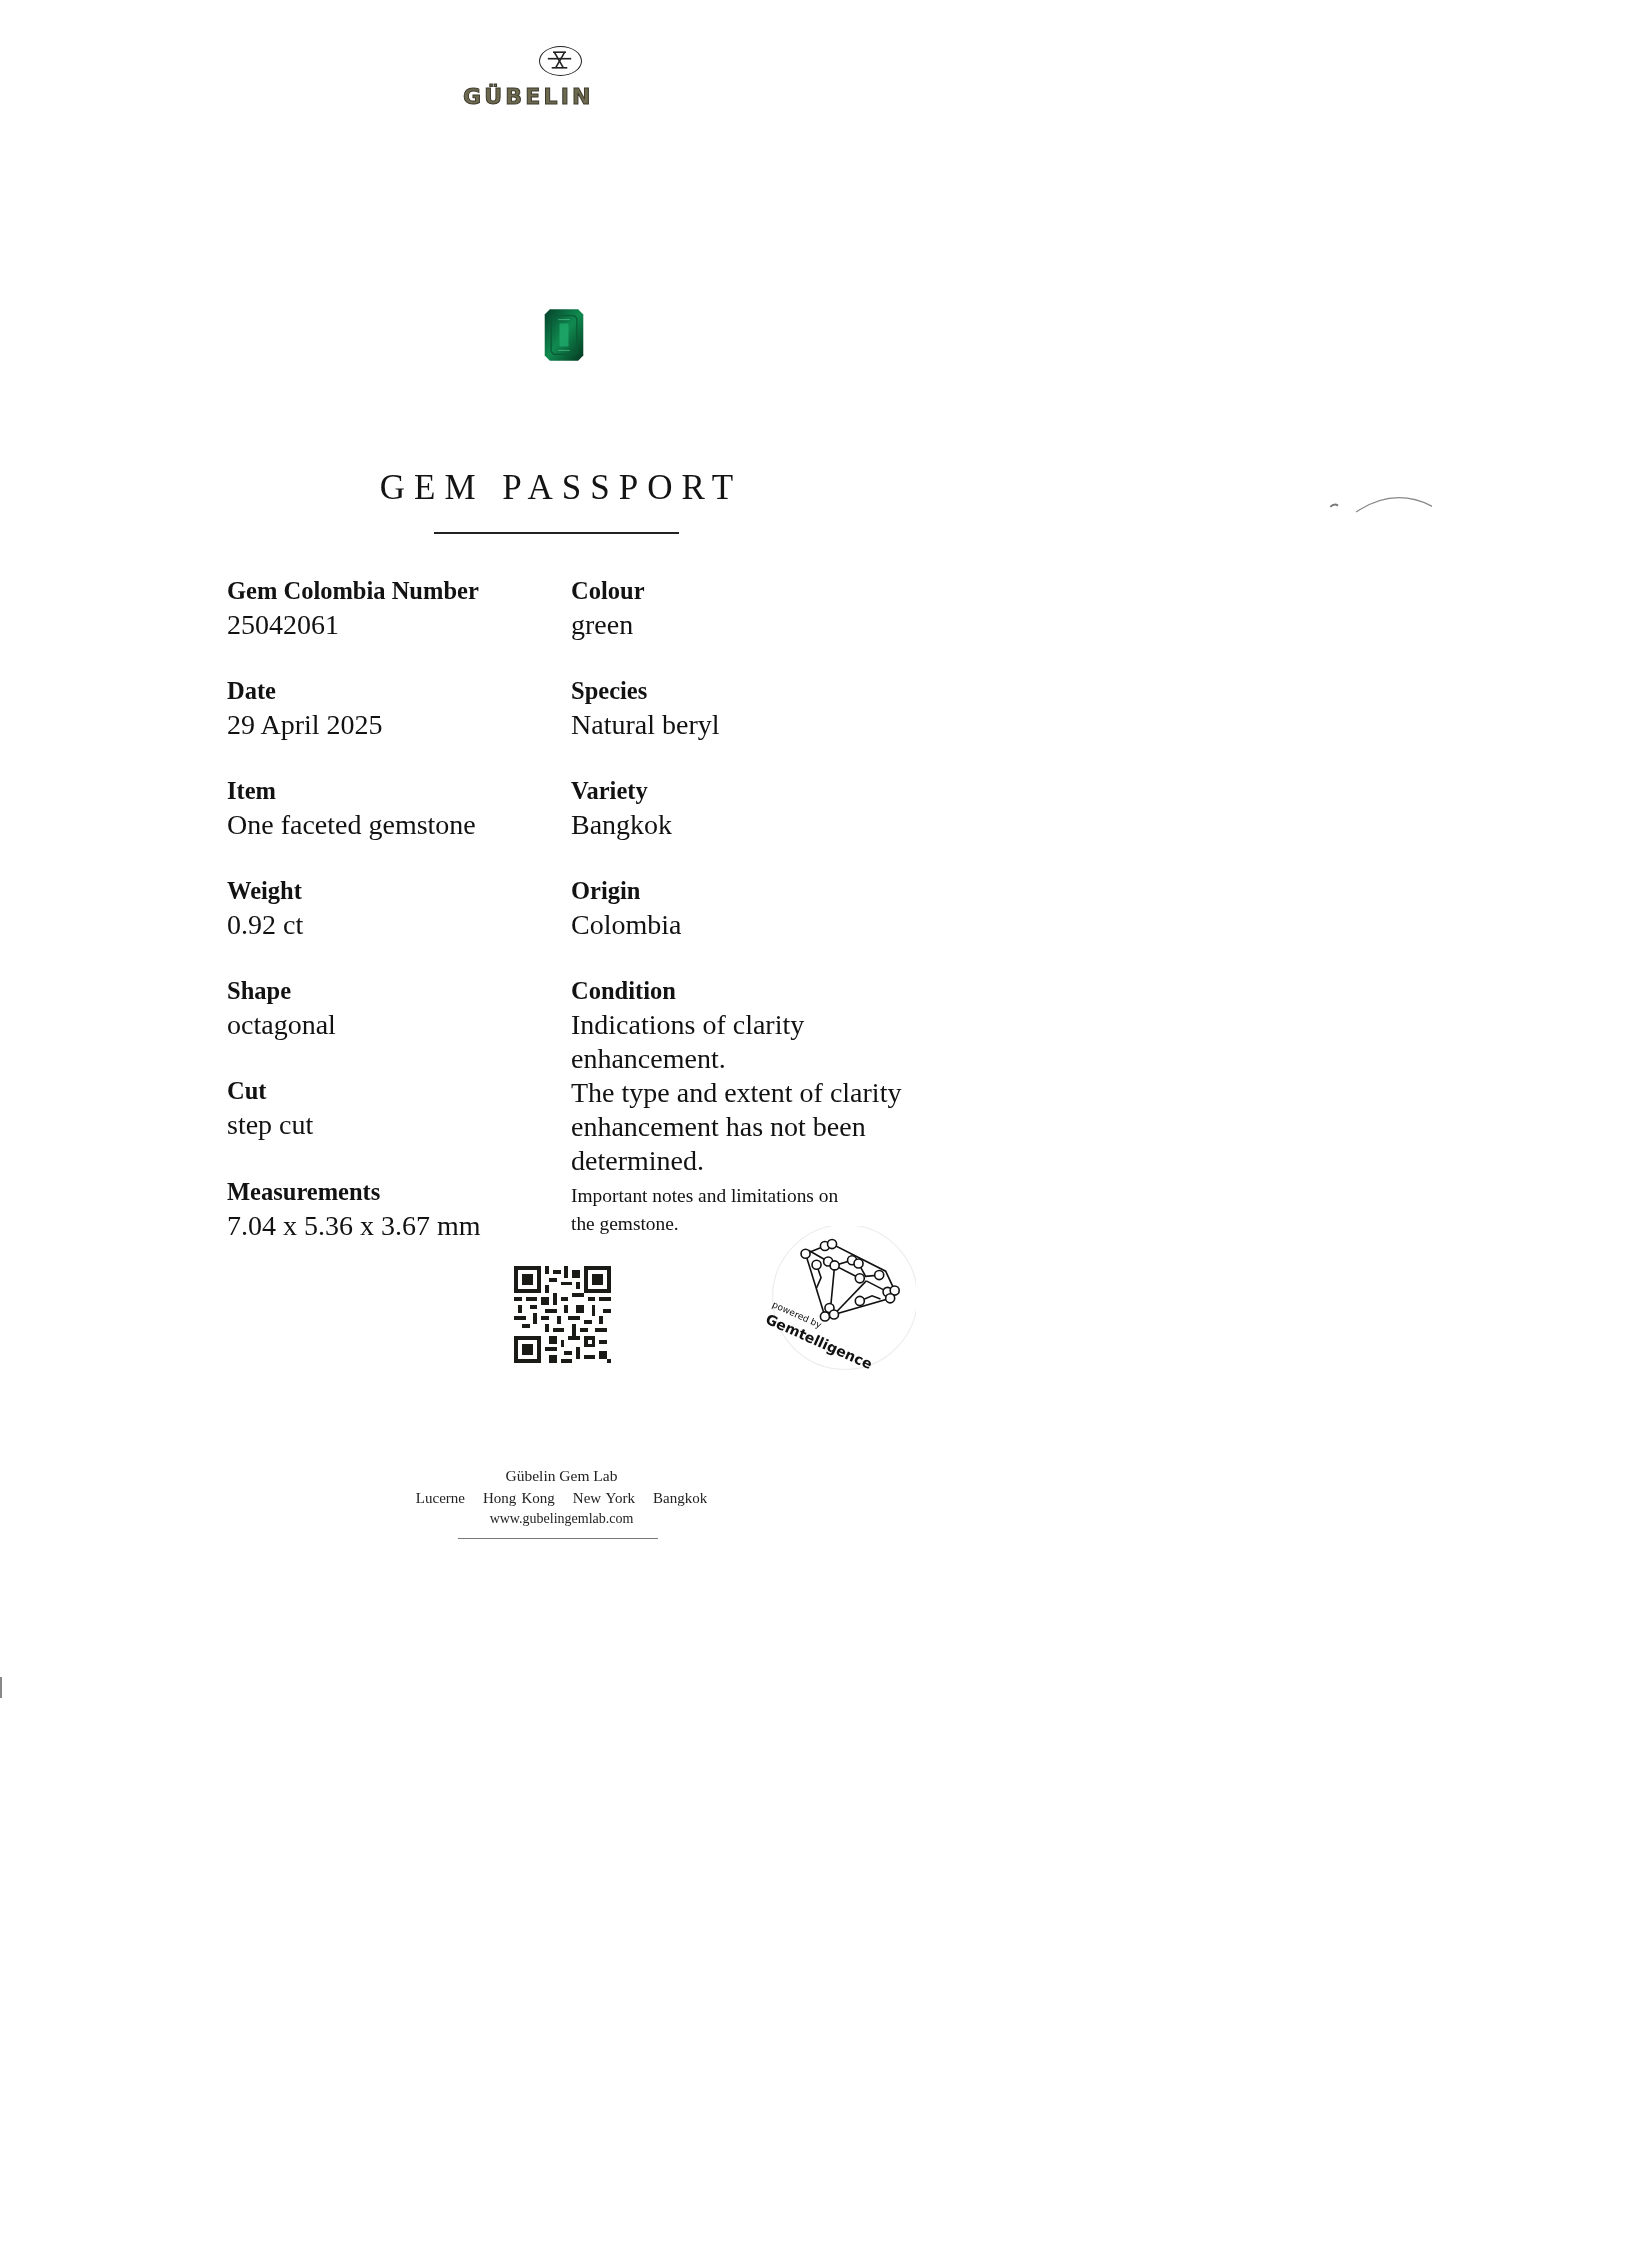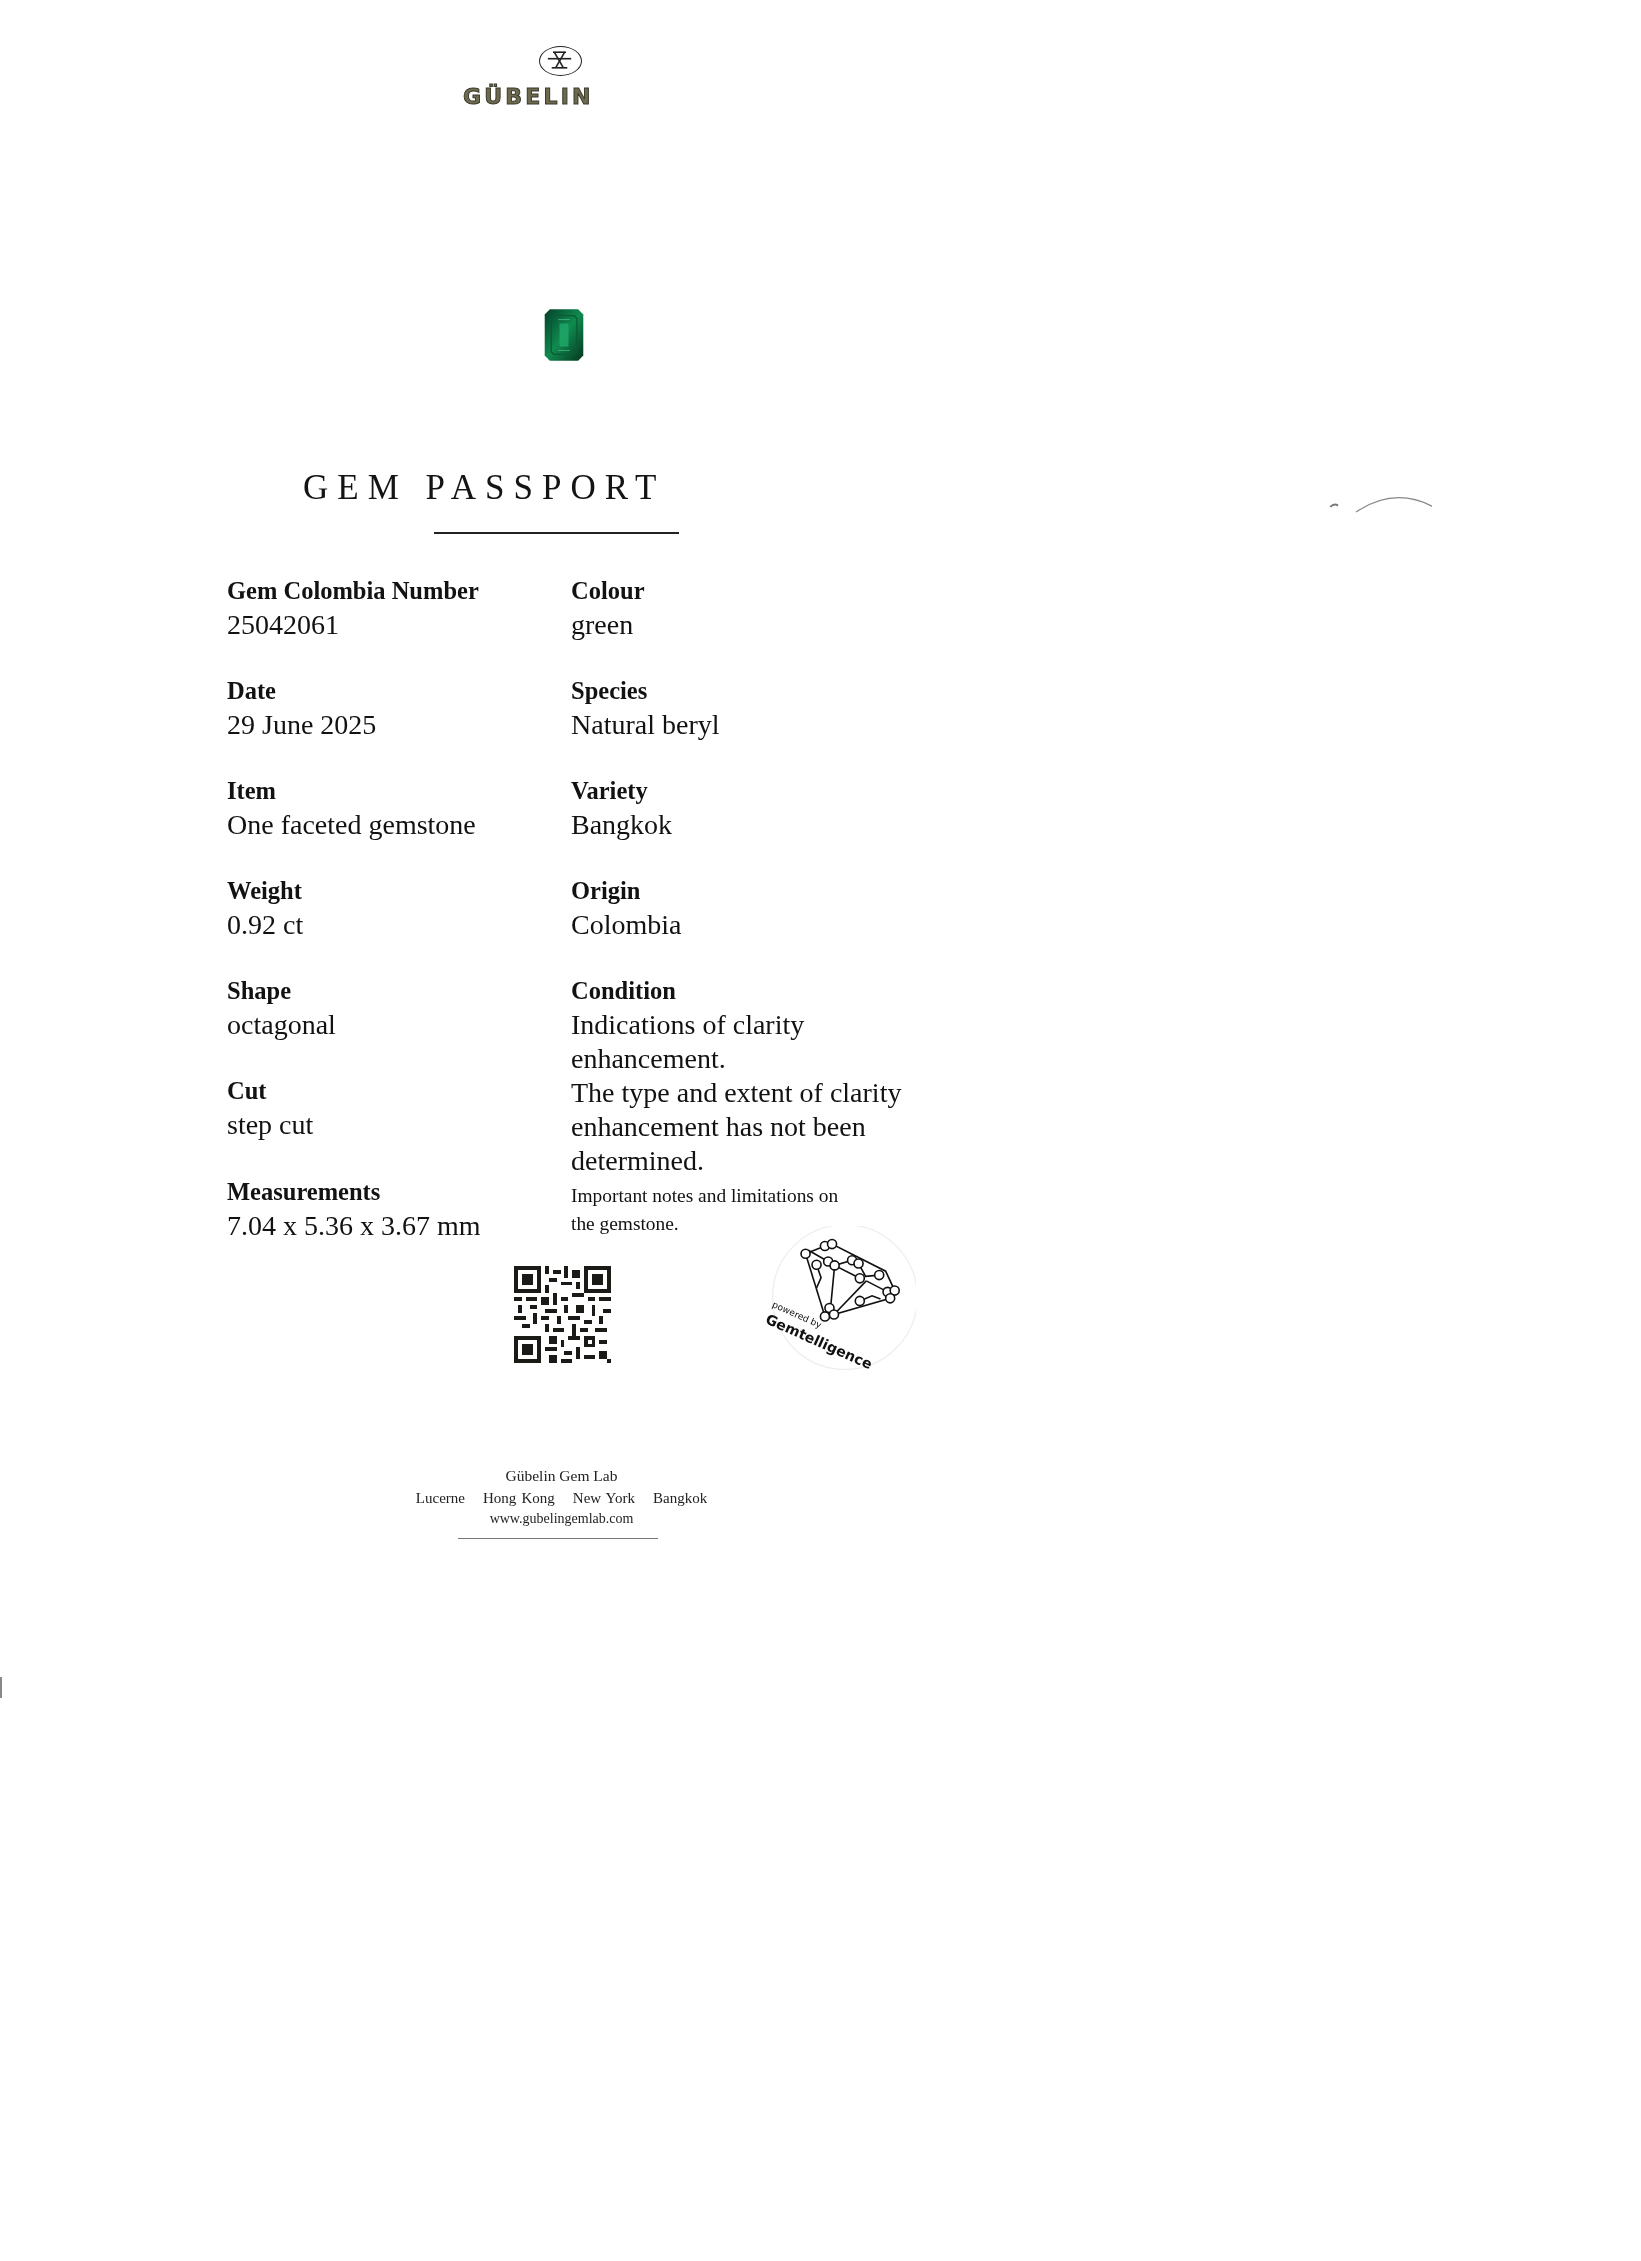--- a/index.html
+++ b/index.html
@@ -19,21 +19,21 @@
       margin-top: 10.3px; font-family: "DejaVu Sans", sans-serif; font-weight: bold;
       font-size: 22px; letter-spacing: 3.2px; color: #6d6a50;
       -webkit-text-stroke: 1px #3b3a2c; line-height: 1;
     }
 
     
     #emerald { left: 544px; top: 308px; width: 40px; height: 54px; }
 
     
     #title {
-      left: 303px; top: 470px; width: 516px; text-align: left;
+      left: 303px; top: 470px; width: 516px; text-align: center;
       font-size: 35px; letter-spacing: 9px; line-height: 1; color: #141414;
     }
     #title-rule { left: 434px; top: 532px; width: 245px; height: 1.9px; background: #222; }
 
     
     .field { position: absolute; }
     .label { font-size: 24.5px; line-height: 34px; font-weight: bold; color: #121212; white-space: nowrap; }
     .value { font-size: 28px; line-height: 34px; color: #121212; white-space: nowrap; }
     .note { font-size: 19.4px; line-height: 28px; color: #121212; white-space: nowrap; }
     .col-left { left: 227px; }
@@ -92,21 +92,21 @@
 
 <div id="title" class="abs">GEM PASSPORT</div>
 <div id="title-rule" class="abs"></div>
 
 <div class="field col-left" style="top:574px">
   <div class="label">Gem Colombia Number</div>
   <div class="value">25042061</div>
 </div>
 <div class="field col-left" style="top:674px">
   <div class="label">Date</div>
-  <div class="value">29 June 2025</div>
+  <div class="value">29 April 2025</div>
 </div>
 <div class="field col-left" style="top:774px">
   <div class="label">Item</div>
   <div class="value">One faceted gemstone</div>
 </div>
 <div class="field col-left" style="top:874px">
   <div class="label">Weight</div>
   <div class="value">0.92 ct</div>
 </div>
 <div class="field col-left" style="top:974px">

